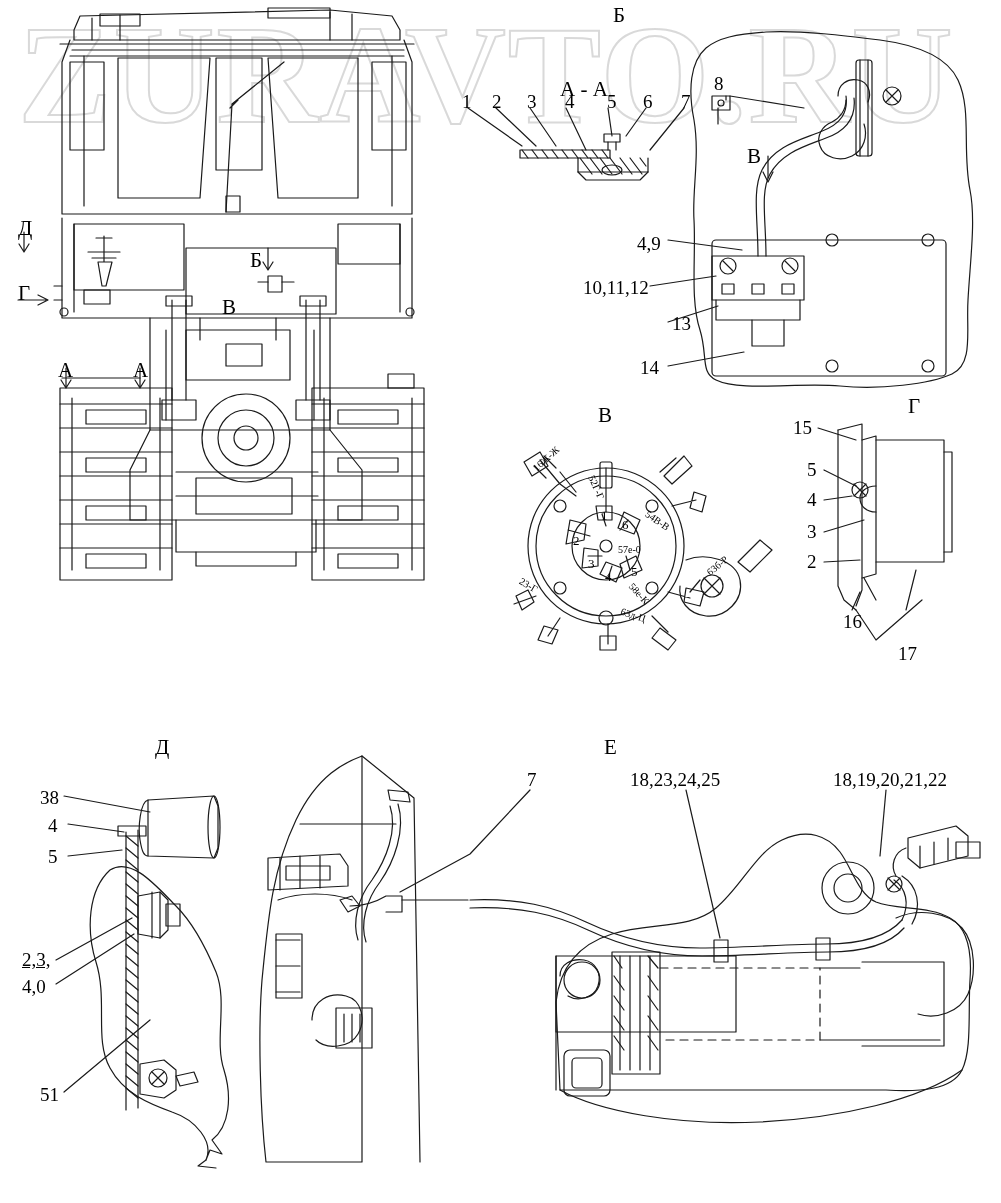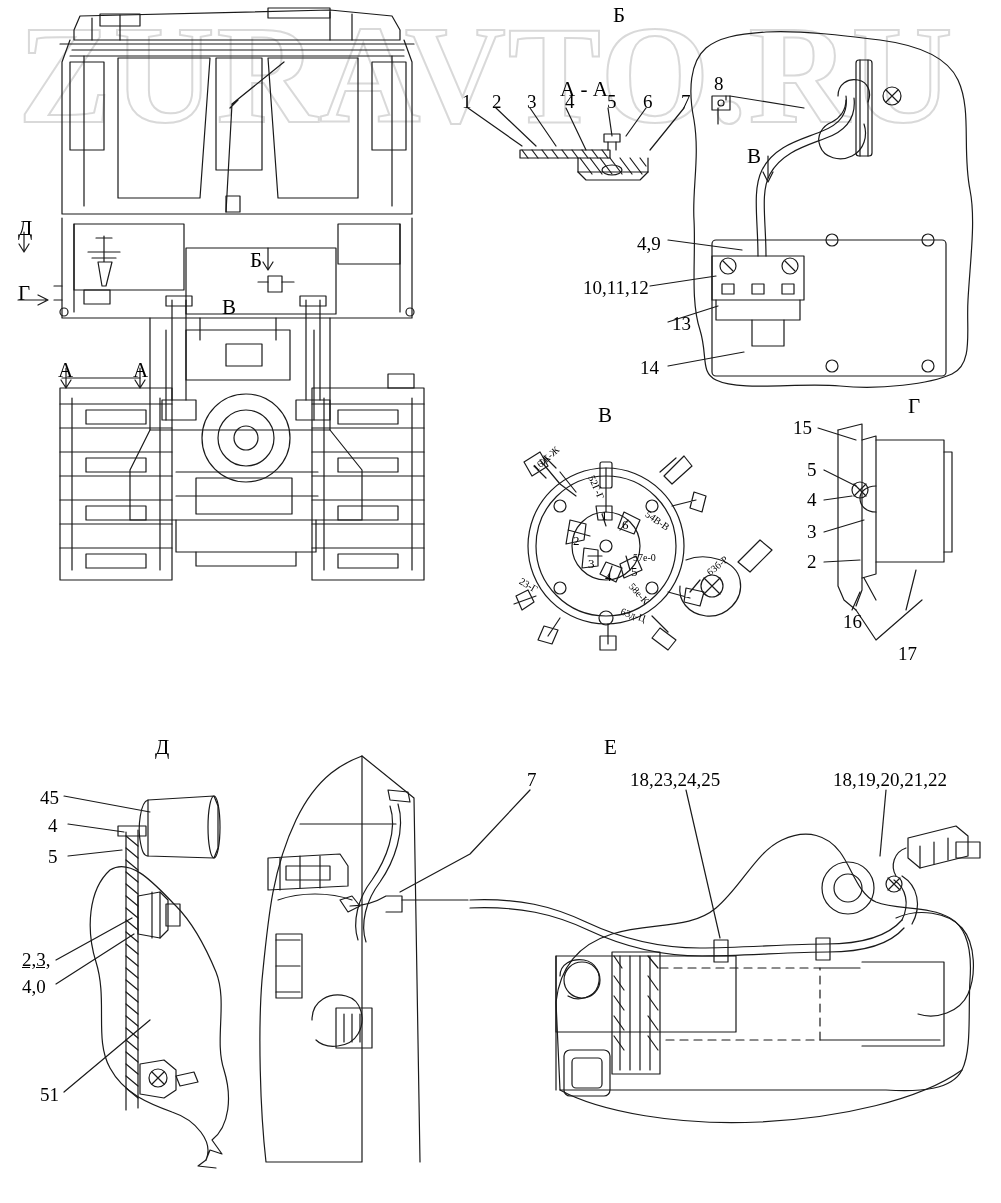--- a/index.html
+++ b/index.html
@@ -387,35 +387,35 @@
   <div class="lbl" style="left:640px;top:358px;">14</div>
 
   <div class="lbl" style="left:793px;top:418px;">15</div>
   <div class="lbl" style="left:807px;top:460px;">5</div>
   <div class="lbl" style="left:807px;top:490px;">4</div>
   <div class="lbl" style="left:807px;top:522px;">3</div>
   <div class="lbl" style="left:807px;top:552px;">2</div>
   <div class="lbl" style="left:843px;top:612px;">16</div>
   <div class="lbl" style="left:898px;top:612px;margin-top:32px;">17</div>
 
-  <div class="lbl" style="left:40px;top:788px;">45</div>
+  <div class="lbl" style="left:40px;top:788px;">38</div>
   <div class="lbl" style="left:48px;top:816px;">4</div>
   <div class="lbl" style="left:48px;top:847px;">5</div>
   <div class="lbl" style="left:22px;top:950px;text-decoration:underline;">2,3,</div>
   <div class="lbl" style="left:22px;top:977px;">4,0</div>
   <div class="lbl" style="left:40px;top:1085px;">51</div>
 
   <div class="lbl" style="left:527px;top:770px;">7</div>
   <div class="lbl" style="left:630px;top:770px;">18,23,24,25</div>
   <div class="lbl" style="left:833px;top:770px;">18,19,20,21,22</div>
 
   <div class="lbl tiny rot" style="left:528px;top:462px;transform:rotate(-42deg);">16Ж-Ж</div>
   <div class="lbl tiny rot" style="left:600px;top:472px;transform:rotate(66deg);">52Г-Г</div>
   <div class="lbl tiny rot" style="left:652px;top:505px;transform:rotate(35deg);">54В-В</div>
-  <div class="lbl tiny rot" style="left:633px;top:540px;margin-top:8px;">57е-0</div>
+  <div class="lbl tiny rot" style="left:618px;top:540px;">57е-0</div>
   <div class="lbl tiny rot" style="left:638px;top:578px;transform:rotate(48deg);">58е-К</div>
   <div class="lbl tiny rot" style="left:702px;top:566px;transform:rotate(-40deg);">63б-Р</div>
   <div class="lbl tiny rot" style="left:624px;top:602px;transform:rotate(18deg);">63д-Ц</div>
   <div class="lbl tiny rot" style="left:525px;top:572px;transform:rotate(30deg);">23-Г</div>
   <div class="lbl small" style="left:573px;top:531px;">2</div>
   <div class="lbl small" style="left:588px;top:554px;">3</div>
   <div class="lbl small" style="left:605px;top:567px;">4</div>
   <div class="lbl small" style="left:631px;top:562px;">5</div>
   <div class="lbl small" style="left:622px;top:515px;">6</div>
   <div class="lbl small" style="left:601px;top:506px;">1</div>

